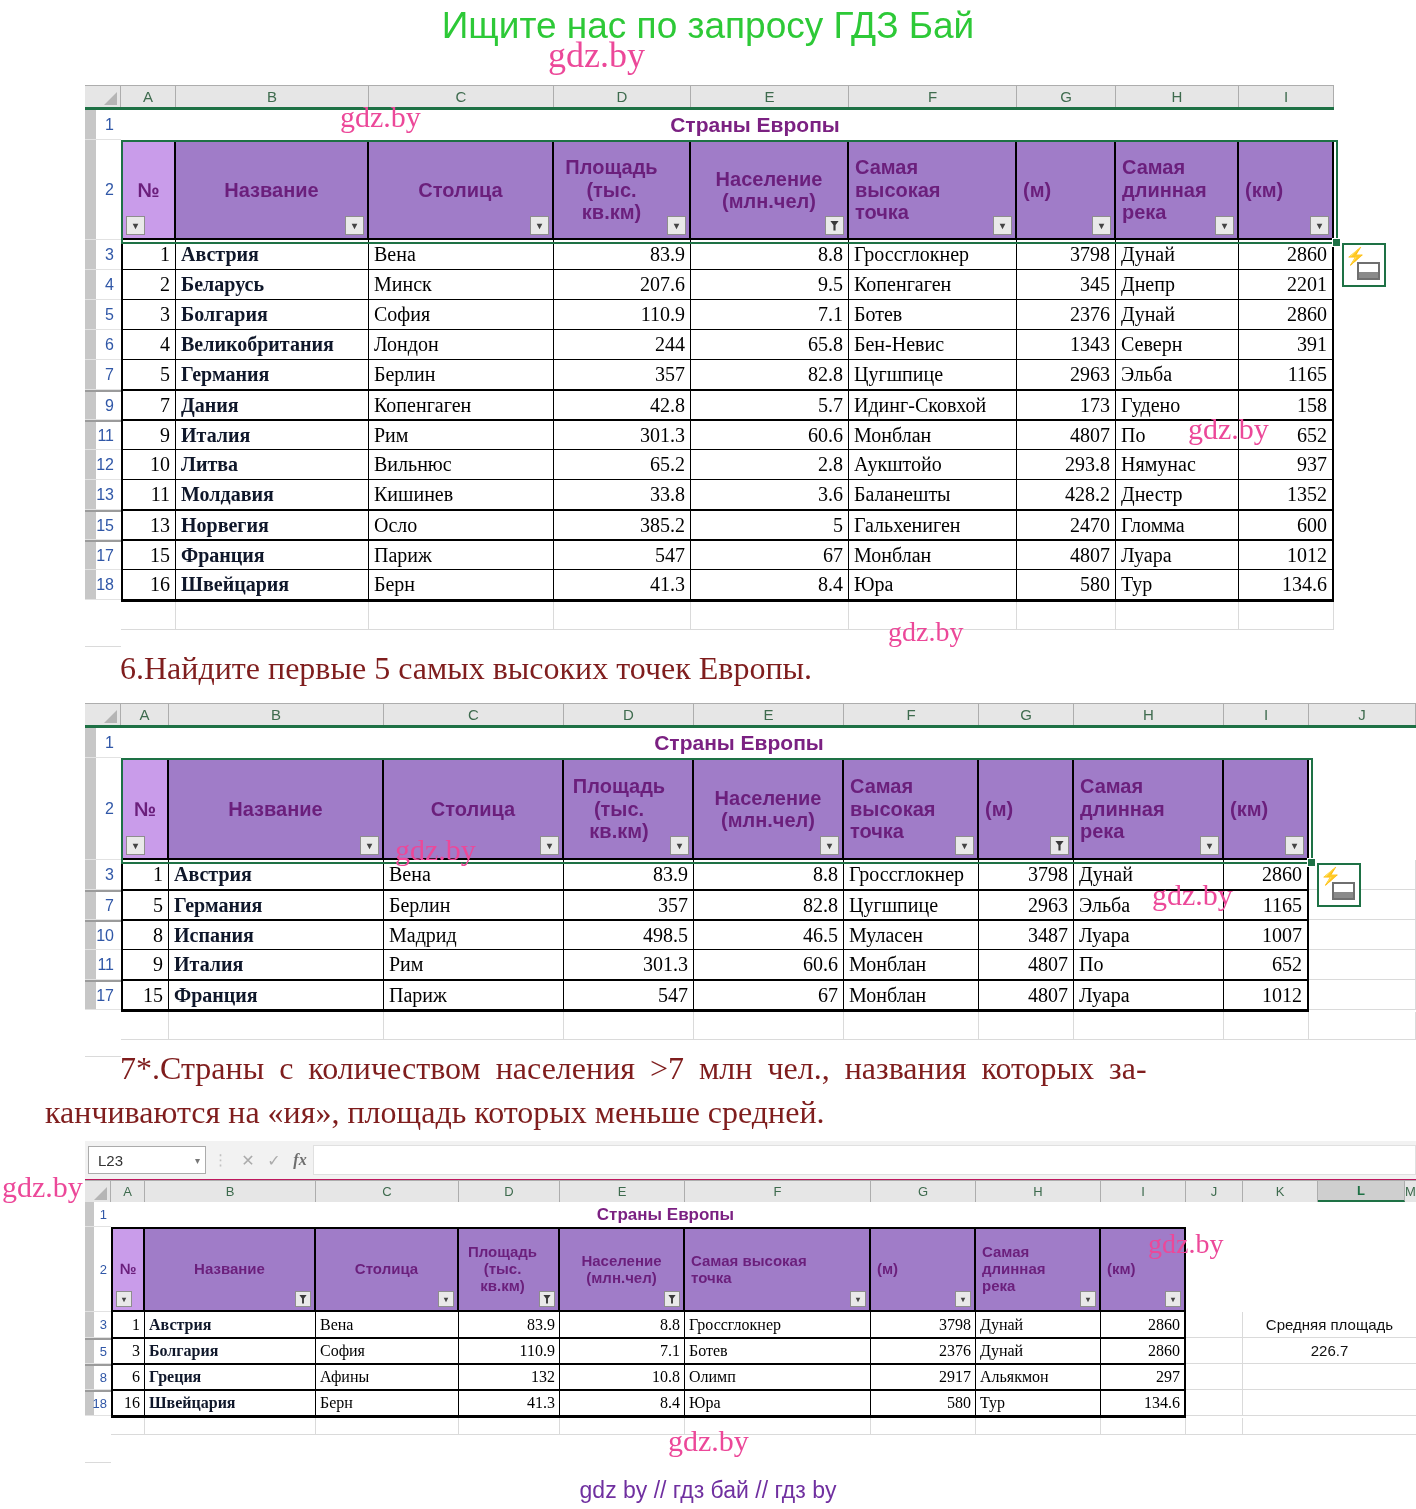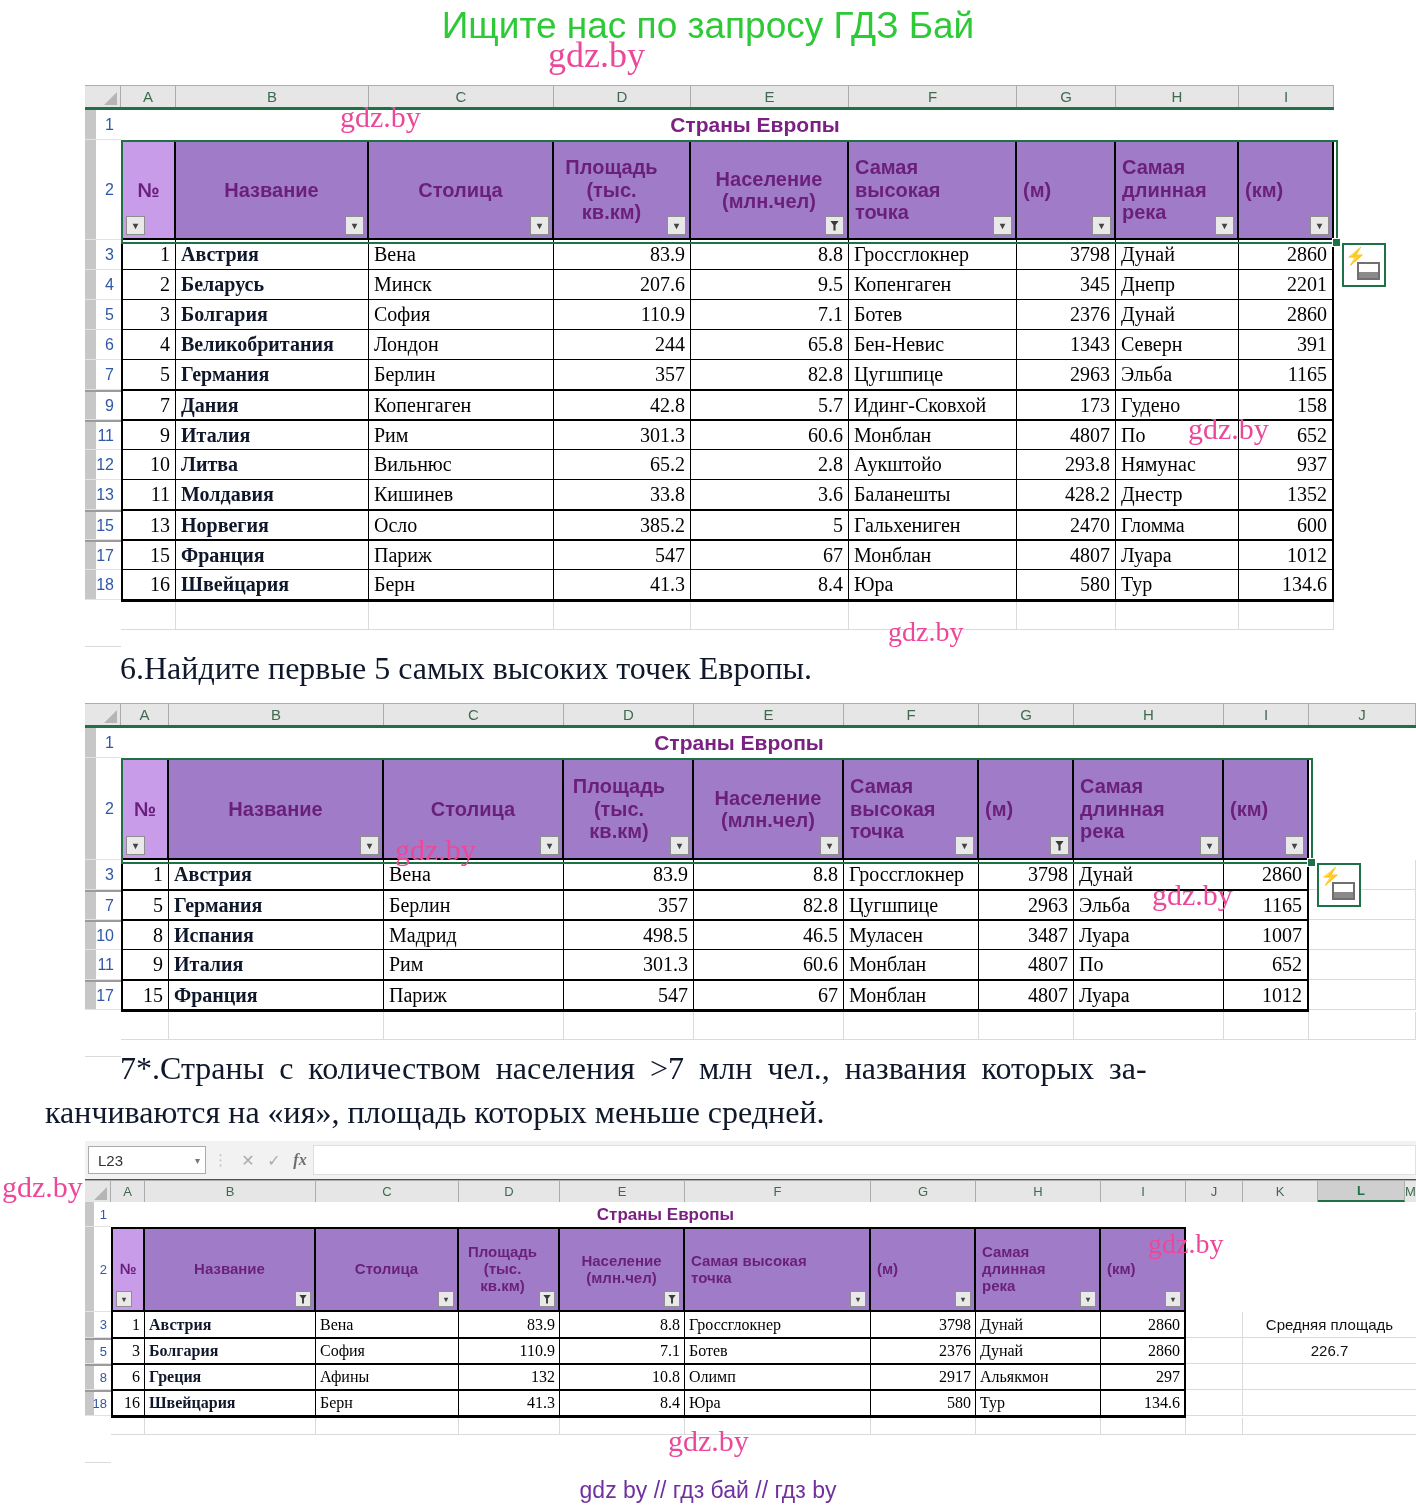--- a/index.html
+++ b/index.html
@@ -4,21 +4,21 @@
 <style>
   html,body{margin:0;padding:0;background:#fff;}
   body{width:1416px;height:1509px;position:relative;overflow:hidden;
        font-family:"Liberation Sans",sans-serif;color:#000;}
   .wm{position:absolute;color:#ec4899;font-family:Liberation Serif, serif;
       font-weight:500;letter-spacing:0px;z-index:40;text-align:center;}
   .promo{position:absolute;left:0;top:5px;width:100%;text-align:center;
          color:#2DC937;font-size:37px;font-weight:500;}
   .footer{position:absolute;left:0;top:1477px;width:100%;text-align:center;
           color:#7030A0;font-size:23px;}
-  .task{position:absolute;font-family:"Liberation Serif",serif;font-size:32px;color:#0f172a;white-space:nowrap;}
+  .task{position:absolute;font-family:"Liberation Serif",serif;font-size:32px;color:#7f1d1d;white-space:nowrap;}
 
   
   .sheet{position:absolute;left:85px;}
   .row{display:flex;position:relative;}
   .cell{box-sizing:border-box;flex:none;display:flex;align-items:center;overflow:hidden;position:relative;}
   
   .lrow .cell{background:#E6E6E6;border-top:1px solid #ADADAD;border-right:1px solid #ADADAD;
               justify-content:center;color:#3E6B4E;font-size:15px;height:100%;}
   .lrow{height:22px;}
   .corner{background:#E0E0E0;}

